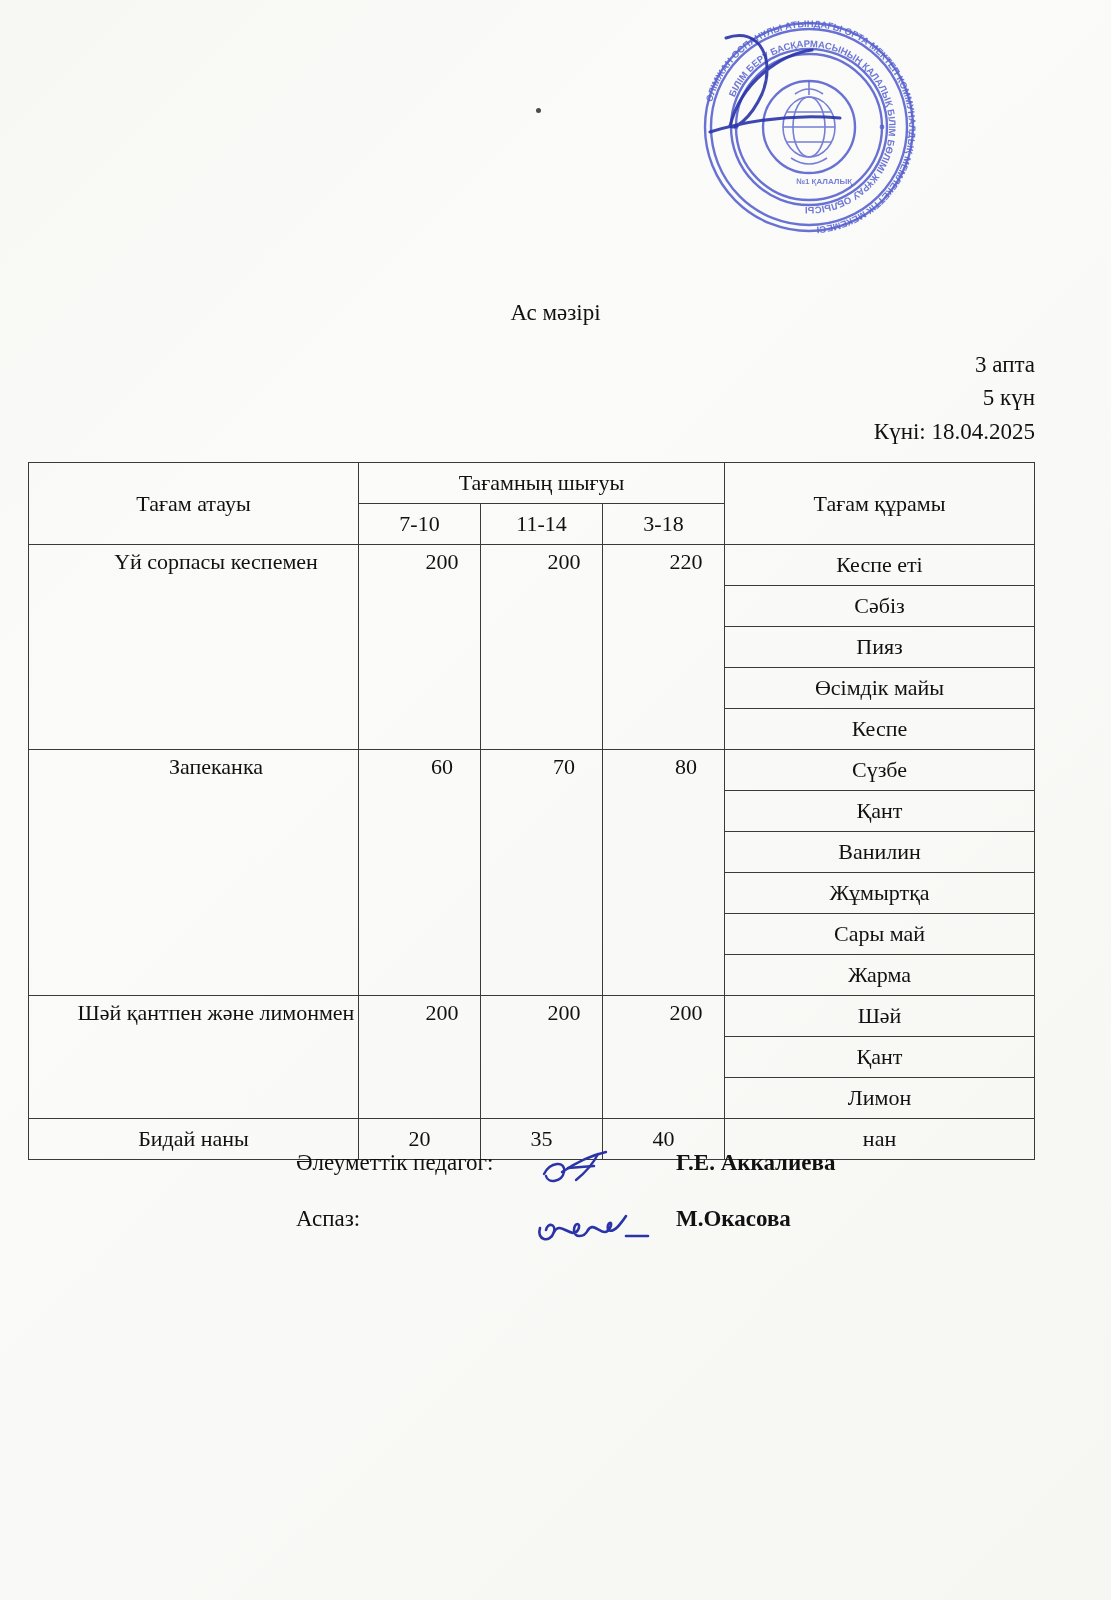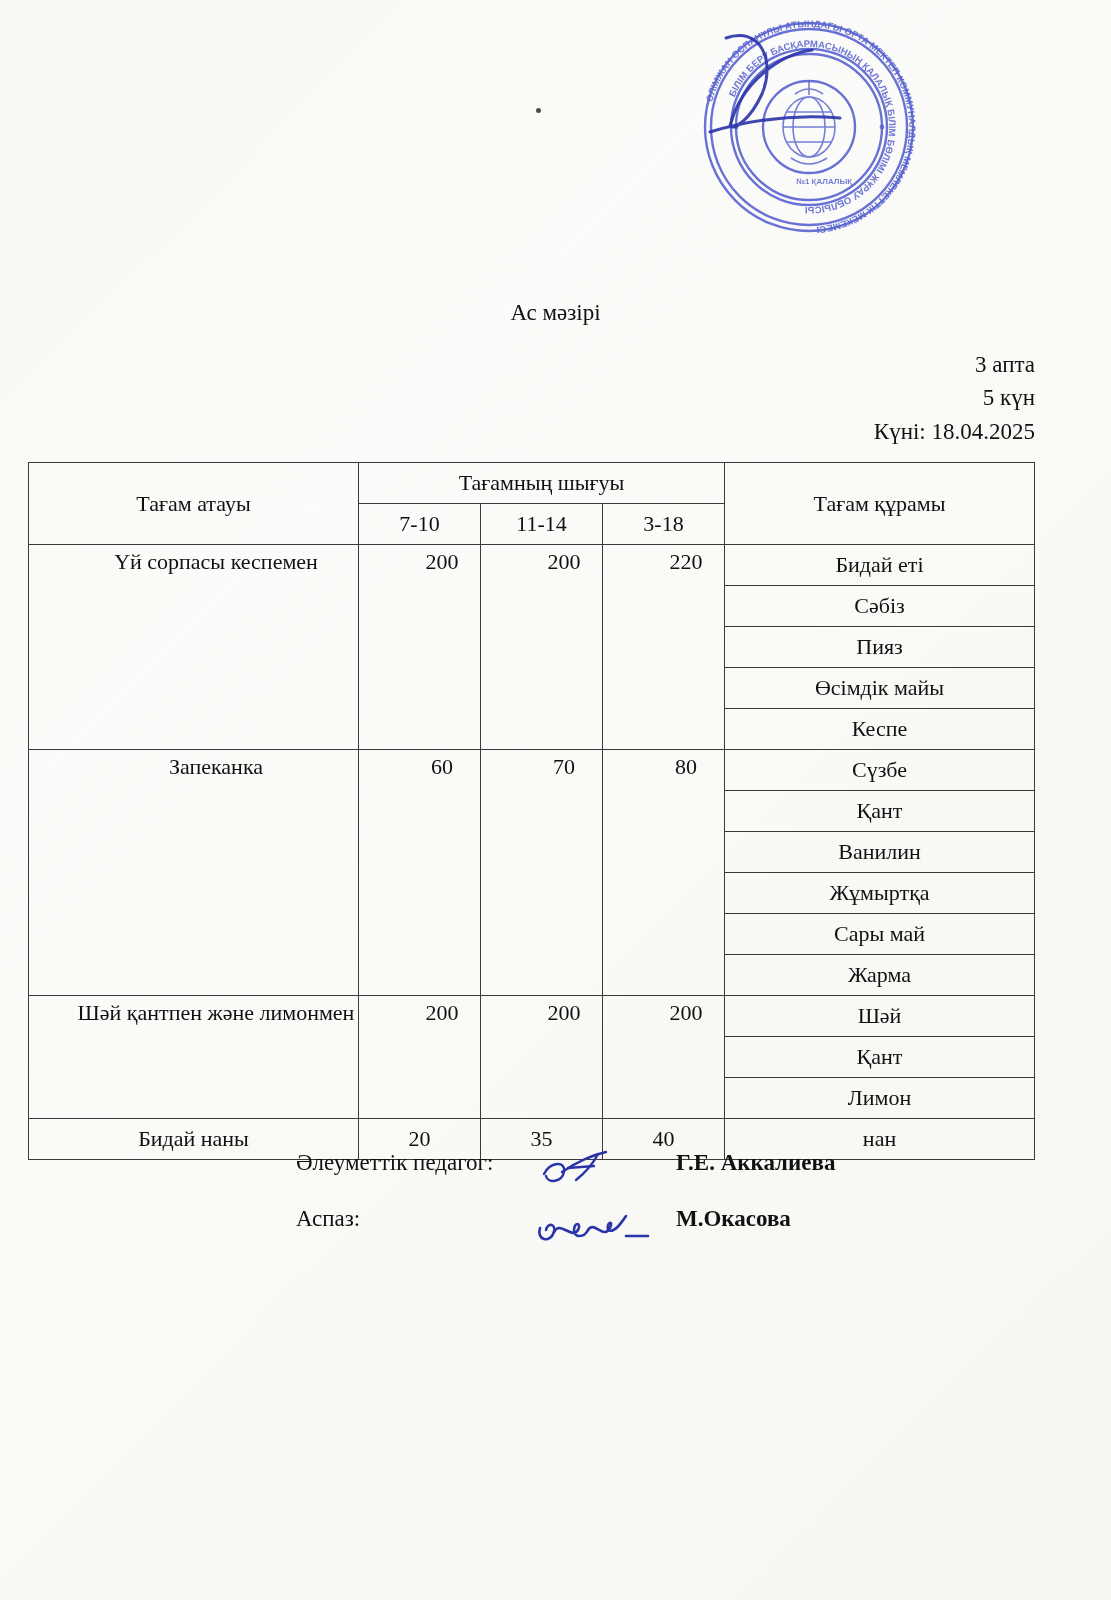--- a/index.html
+++ b/index.html
@@ -204,21 +204,21 @@
         <th>3-18</th>
       </tr>
     </thead>
     <tbody>
 
       <tr>
         <td class="vmerge cell-name" rowspan="5">Үй сорпасы кеспемен</td>
         <td class="vmerge" rowspan="5">200</td>
         <td class="vmerge" rowspan="5">200</td>
         <td class="vmerge" rowspan="5">220</td>
-        <td>Бидай еті</td>
+        <td>Кеспе еті</td>
       </tr>
       <tr>
           <td>Сәбіз</td>
         </tr>
       <tr>
           <td>Пияз</td>
         </tr>
       <tr>
           <td>Өсімдік майы</td>
         </tr>

